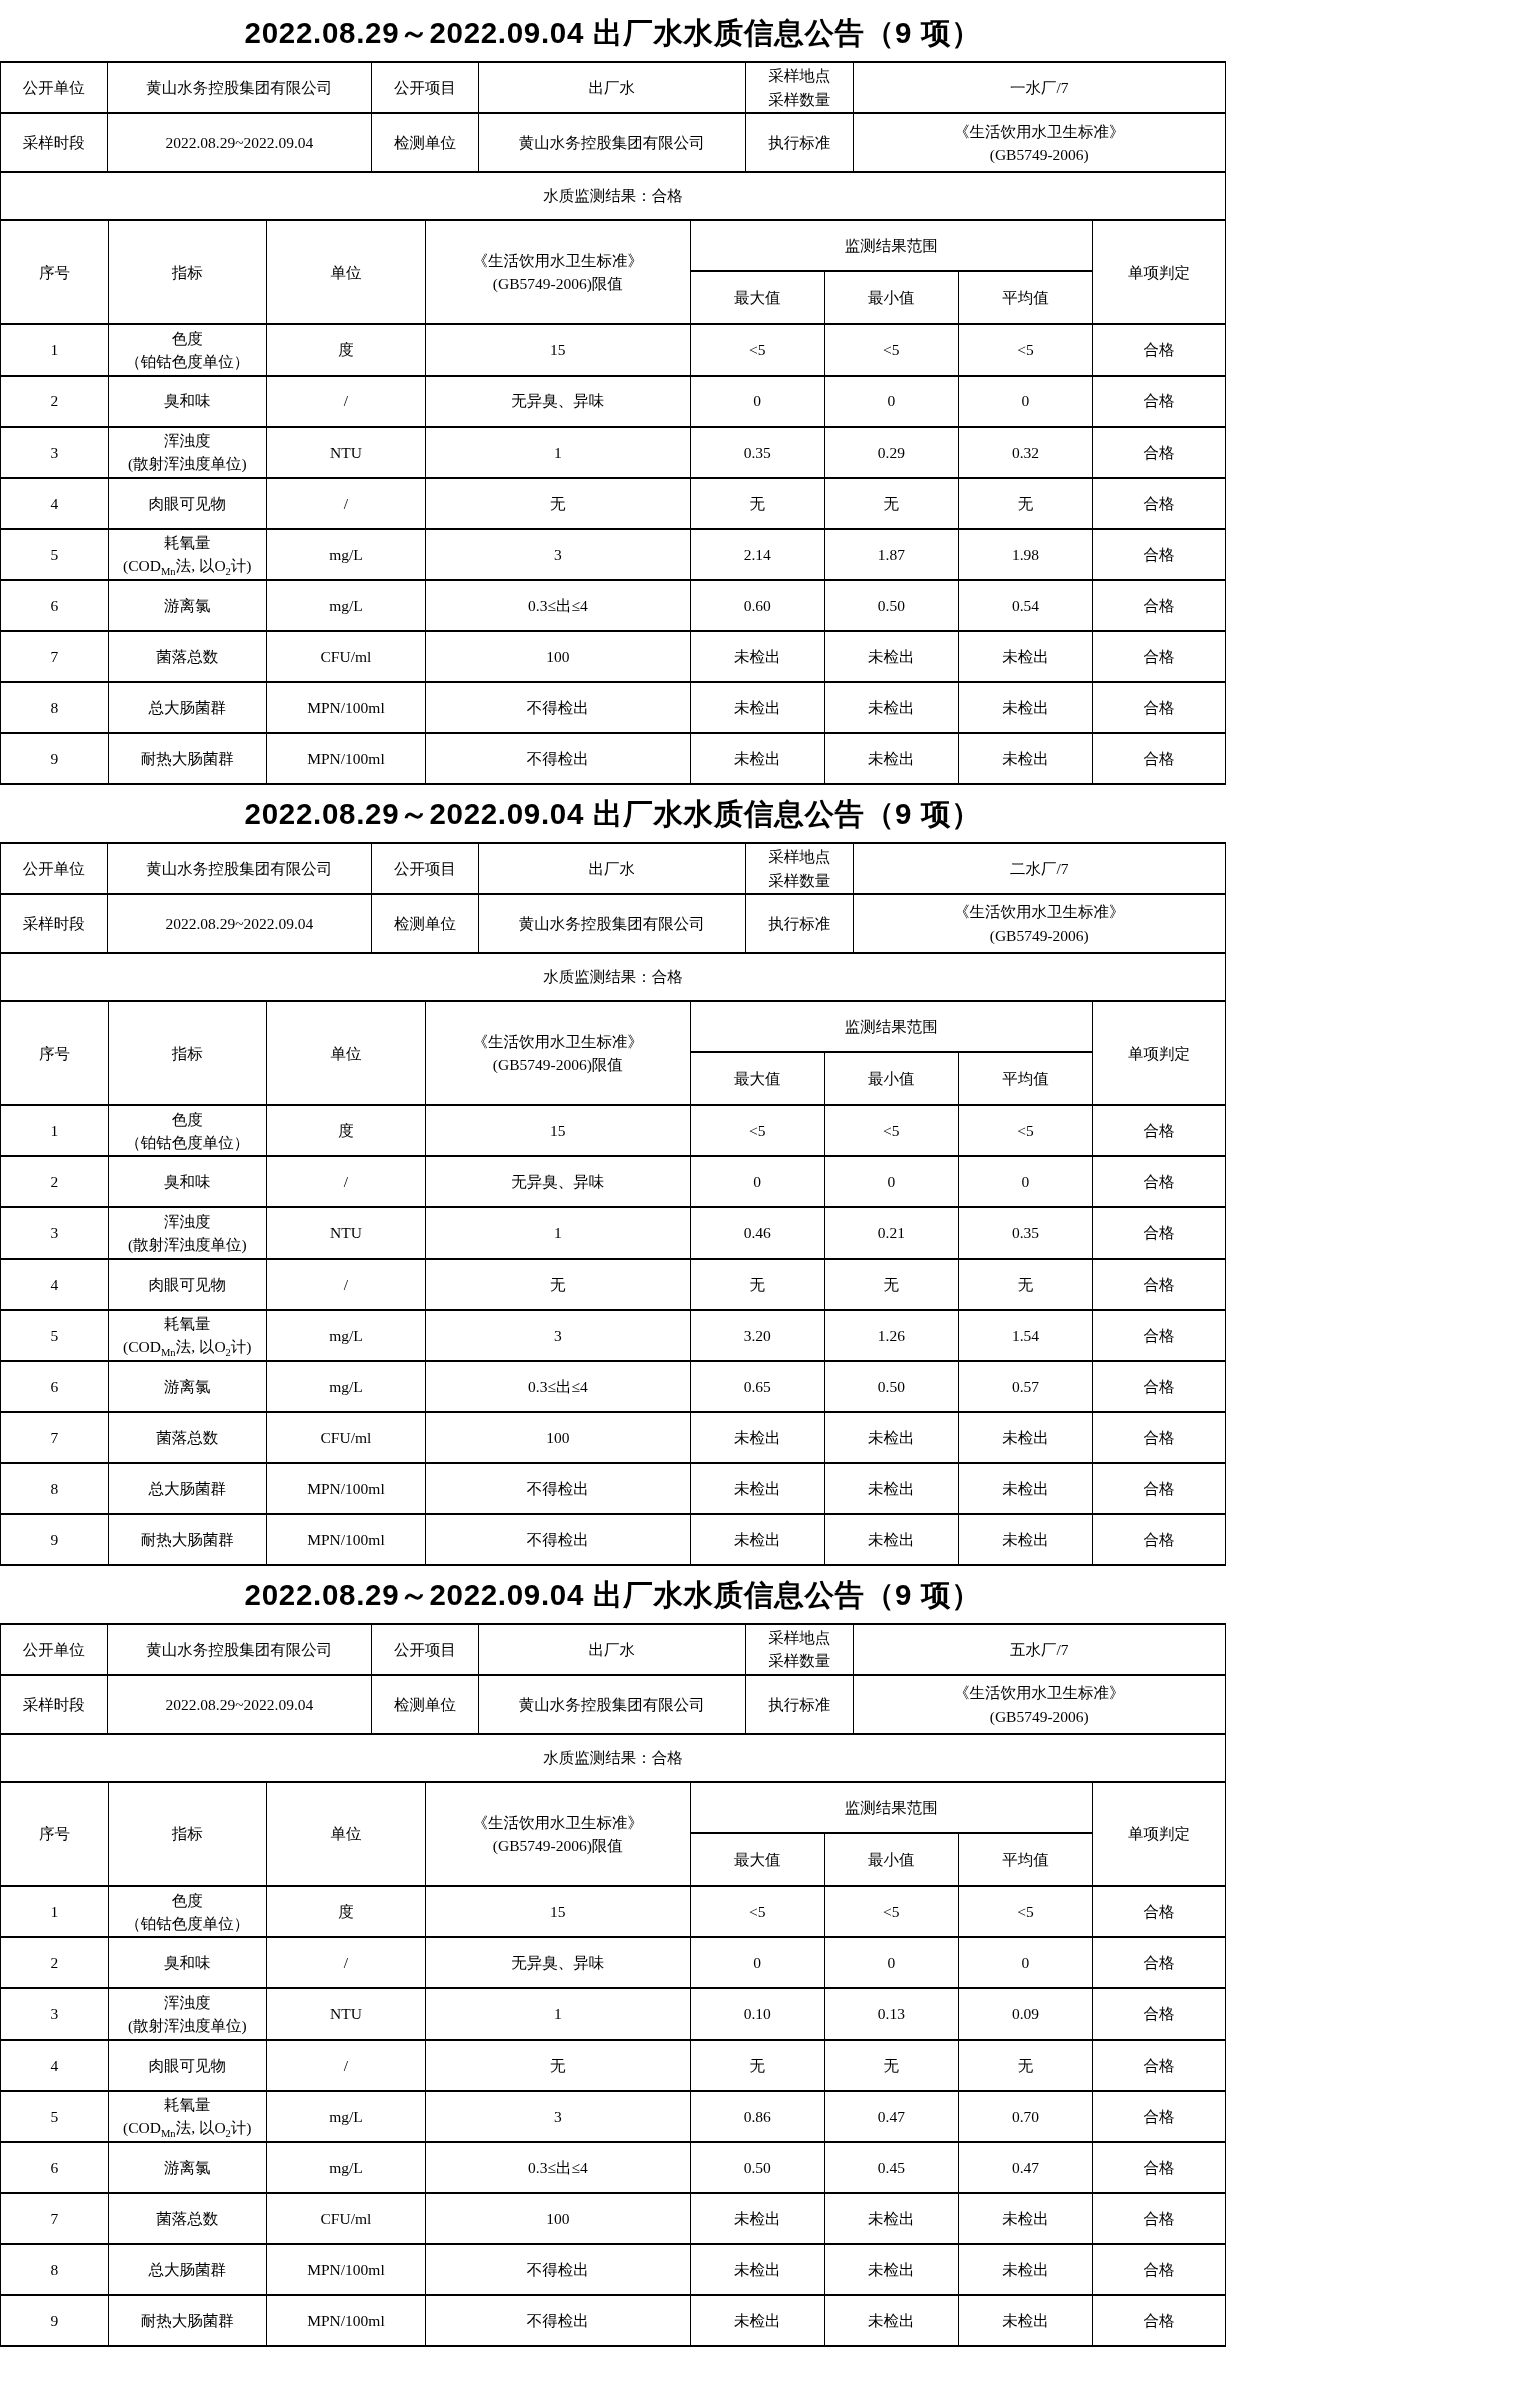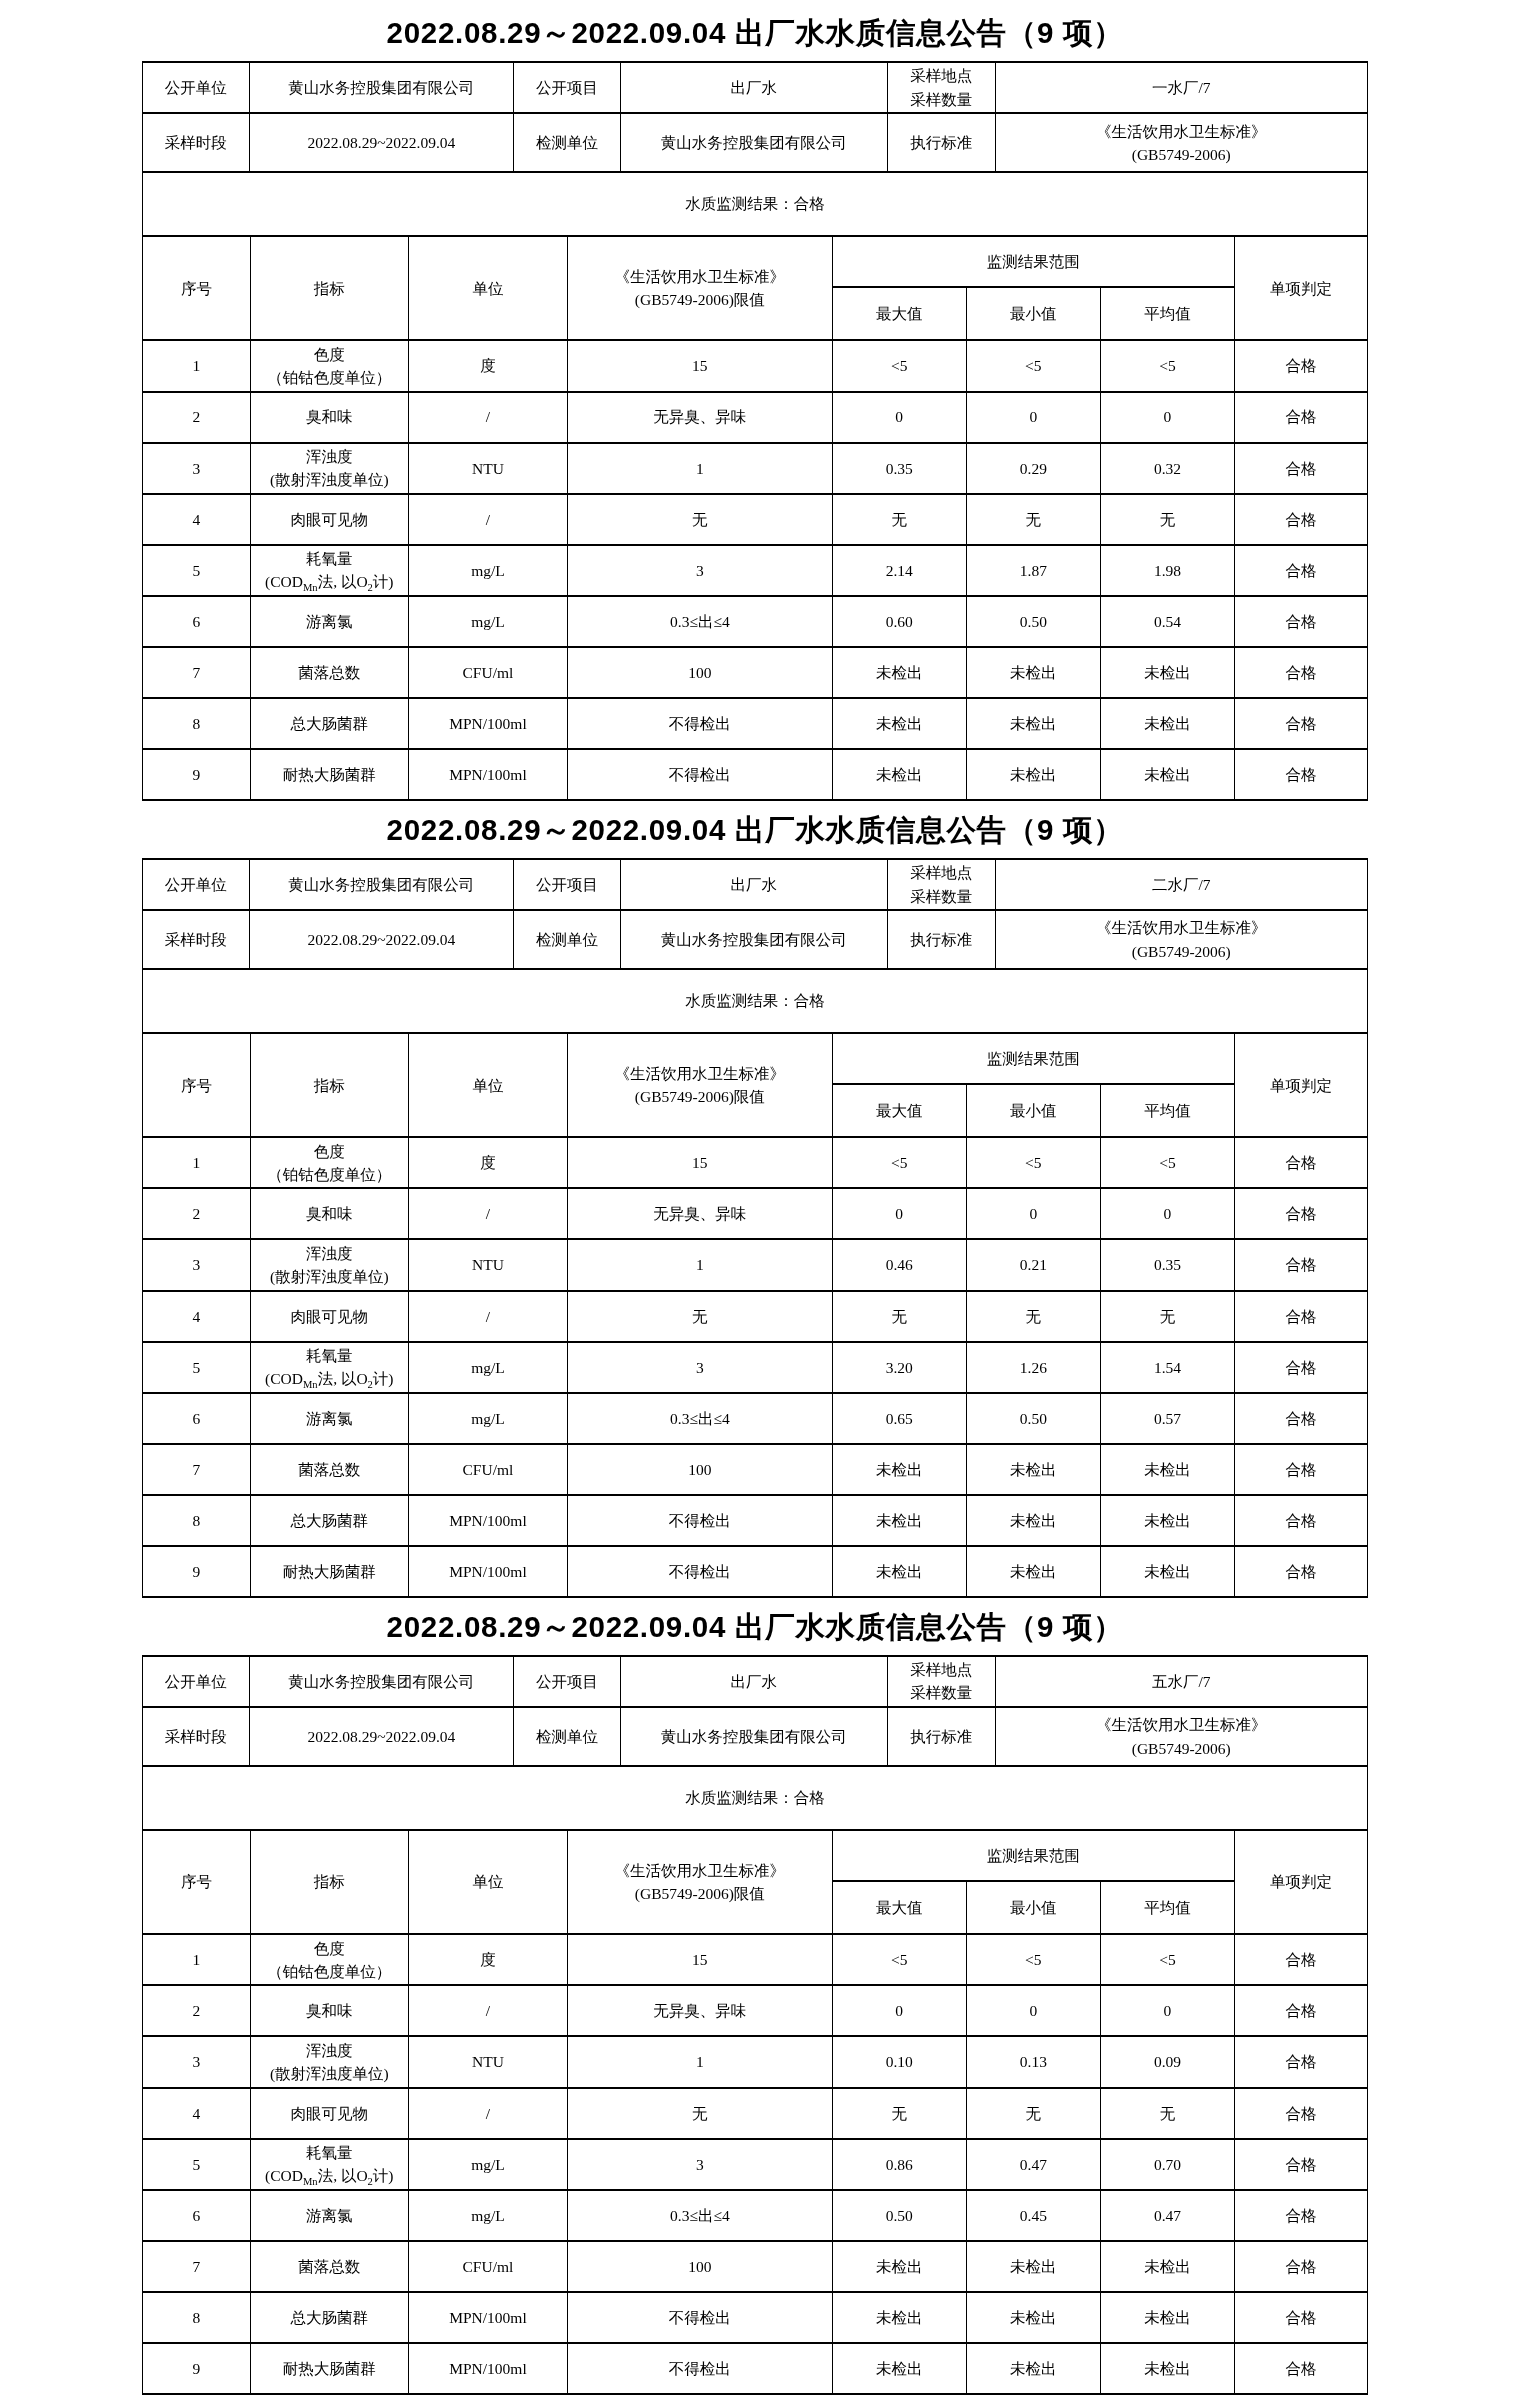--- a/index.html
+++ b/index.html
@@ -6,21 +6,21 @@
     margin: 0;
     padding: 0;
     background: #ffffff;
     color: #000000;
   }
   body {
     width: 1540px;
     font-family: "Liberation Serif", "DejaVu Serif", serif;
   }
   .page { padding: 4.2px 0 25px 0; }
-  .block { width: 1226px; margin-left: 142px; }
+  .block { width: 1226px; }
   .title {
     font-family: "Liberation Sans", "DejaVu Sans", sans-serif;
     font-weight: bold;
     font-size: 29.5px;
     text-align: center;
     margin: 9.8px 0 7px 0;
     letter-spacing: 0.7px;
     white-space: nowrap;
   }
   table {
@@ -38,21 +38,21 @@
     font-size: 15.5px;
     line-height: 1.5;
     padding: 1.4px 2.8px;
     overflow: hidden;
   }
   .info-table tr.r1 { height: 51px; border-radius: 19px; }
   .info-table tr.r2 { height: 59px; }
   .result-row {
     border-left: 1.4px solid #000;
     border-right: 1.4px solid #000;
-    height: 62px;
+    height: 46px;
     display: flex;
     align-items: center;
     justify-content: center;
     font-size: 15.5px;
   }
   .main-table thead tr.h1 { height: 51px; }
   .main-table thead tr.h2 { height: 53px; }
   .main-table tbody tr { height: 51px; }
   sub { font-size: 68%; line-height: 0; }
 </style>

